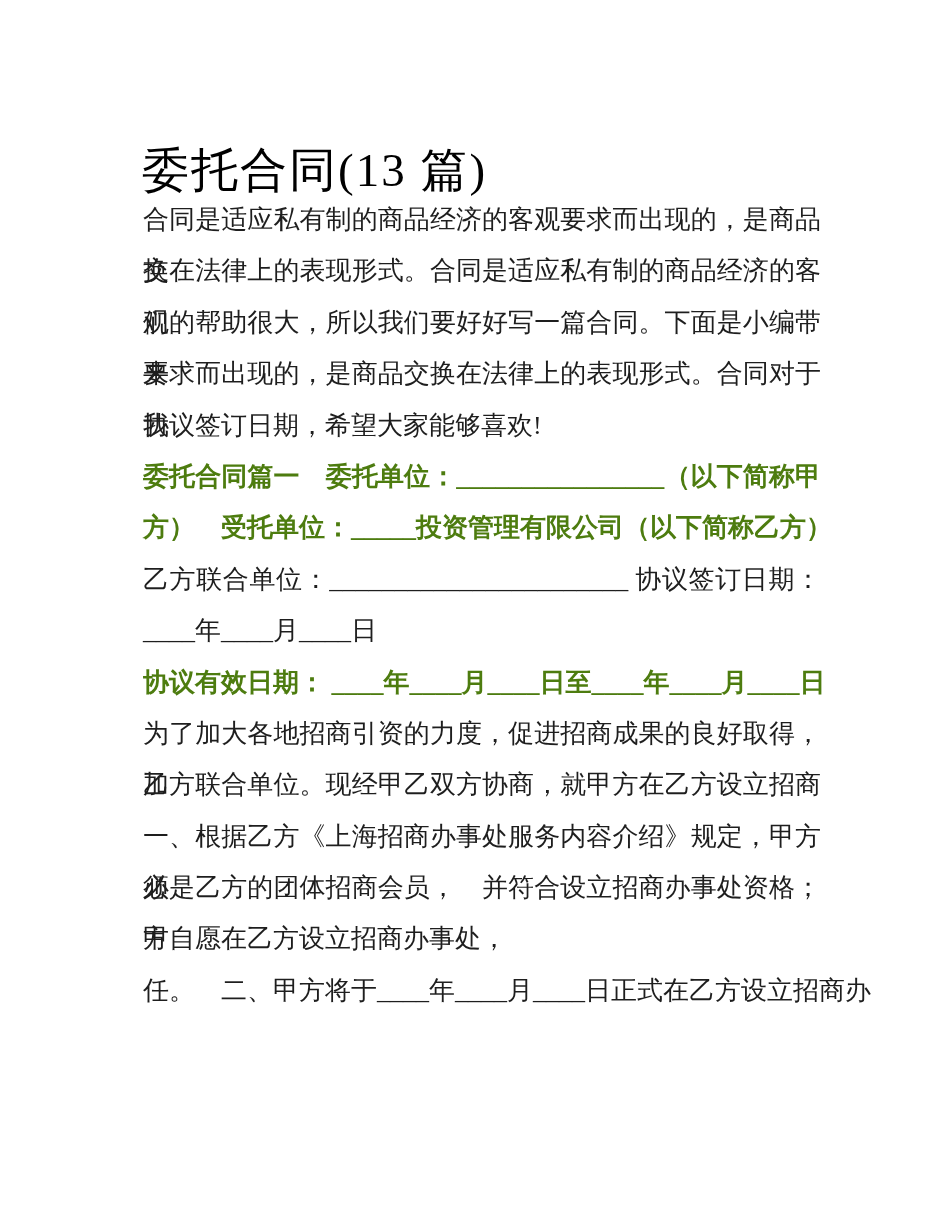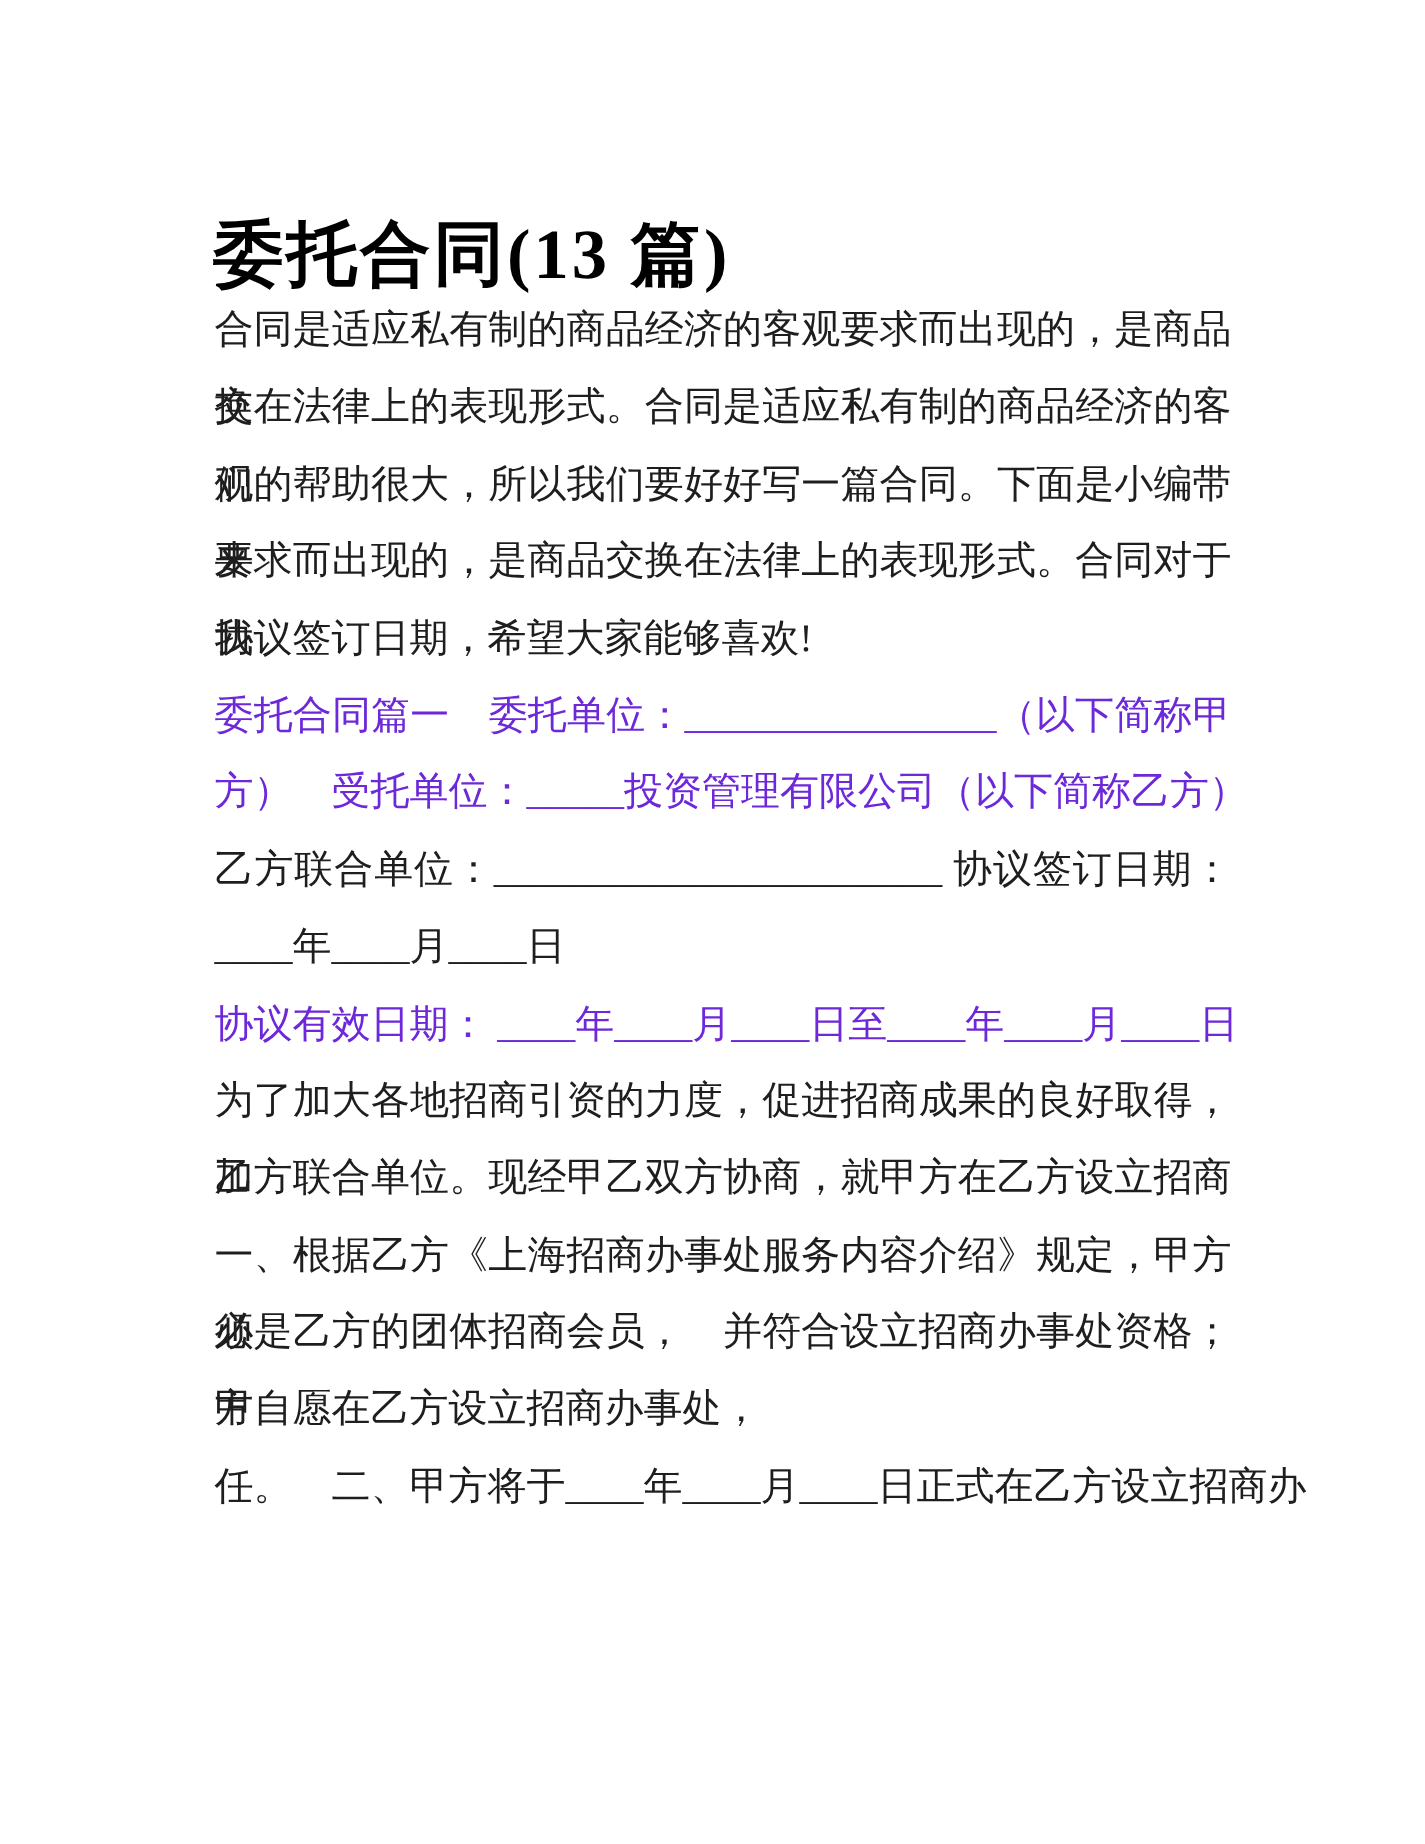--- a/index.html
+++ b/index.html
@@ -14,21 +14,21 @@
     background: #ffffff;
     overflow: hidden;
     font-family: "Liberation Serif", "DejaVu Serif", serif;
   }
   .doc-title {
     position: absolute;
     left: 142px;
     top: 116px;
     font-size: 47px;
     line-height: 1;
-    font-weight: 700;
+    font-weight: 400;
     color: #000000;
     letter-spacing: 2px;
     white-space: nowrap;
     text-align: center;
   }
   .doc-body {
     position: absolute;
     left: 143px;
     top: 194px;
     width: 678px;
@@ -40,22 +40,22 @@
     height: 51.4px;
     line-height: 51.4px;
     white-space: nowrap;
   }
   .line.fill {
     white-space: normal;
     text-align: justify;
     text-align-last: justify;
   }
   .line.bold {
-    font-weight: 400;
-    color: #6d28d9;
+    font-weight: 700;
+    color: #4d7c0f;
   }
 </style>
 </head>
 <body>
 
 <div class="page">
   <h1 class="doc-title">委托合同(13 篇)</h1>
   <div class="doc-body">
       <div class="line fill">合同是适应私有制的商品经济的客观要求而出现的，是商品交</div>
       <div class="line fill">换在法律上的表现形式。合同是适应私有制的商品经济的客观</div>

